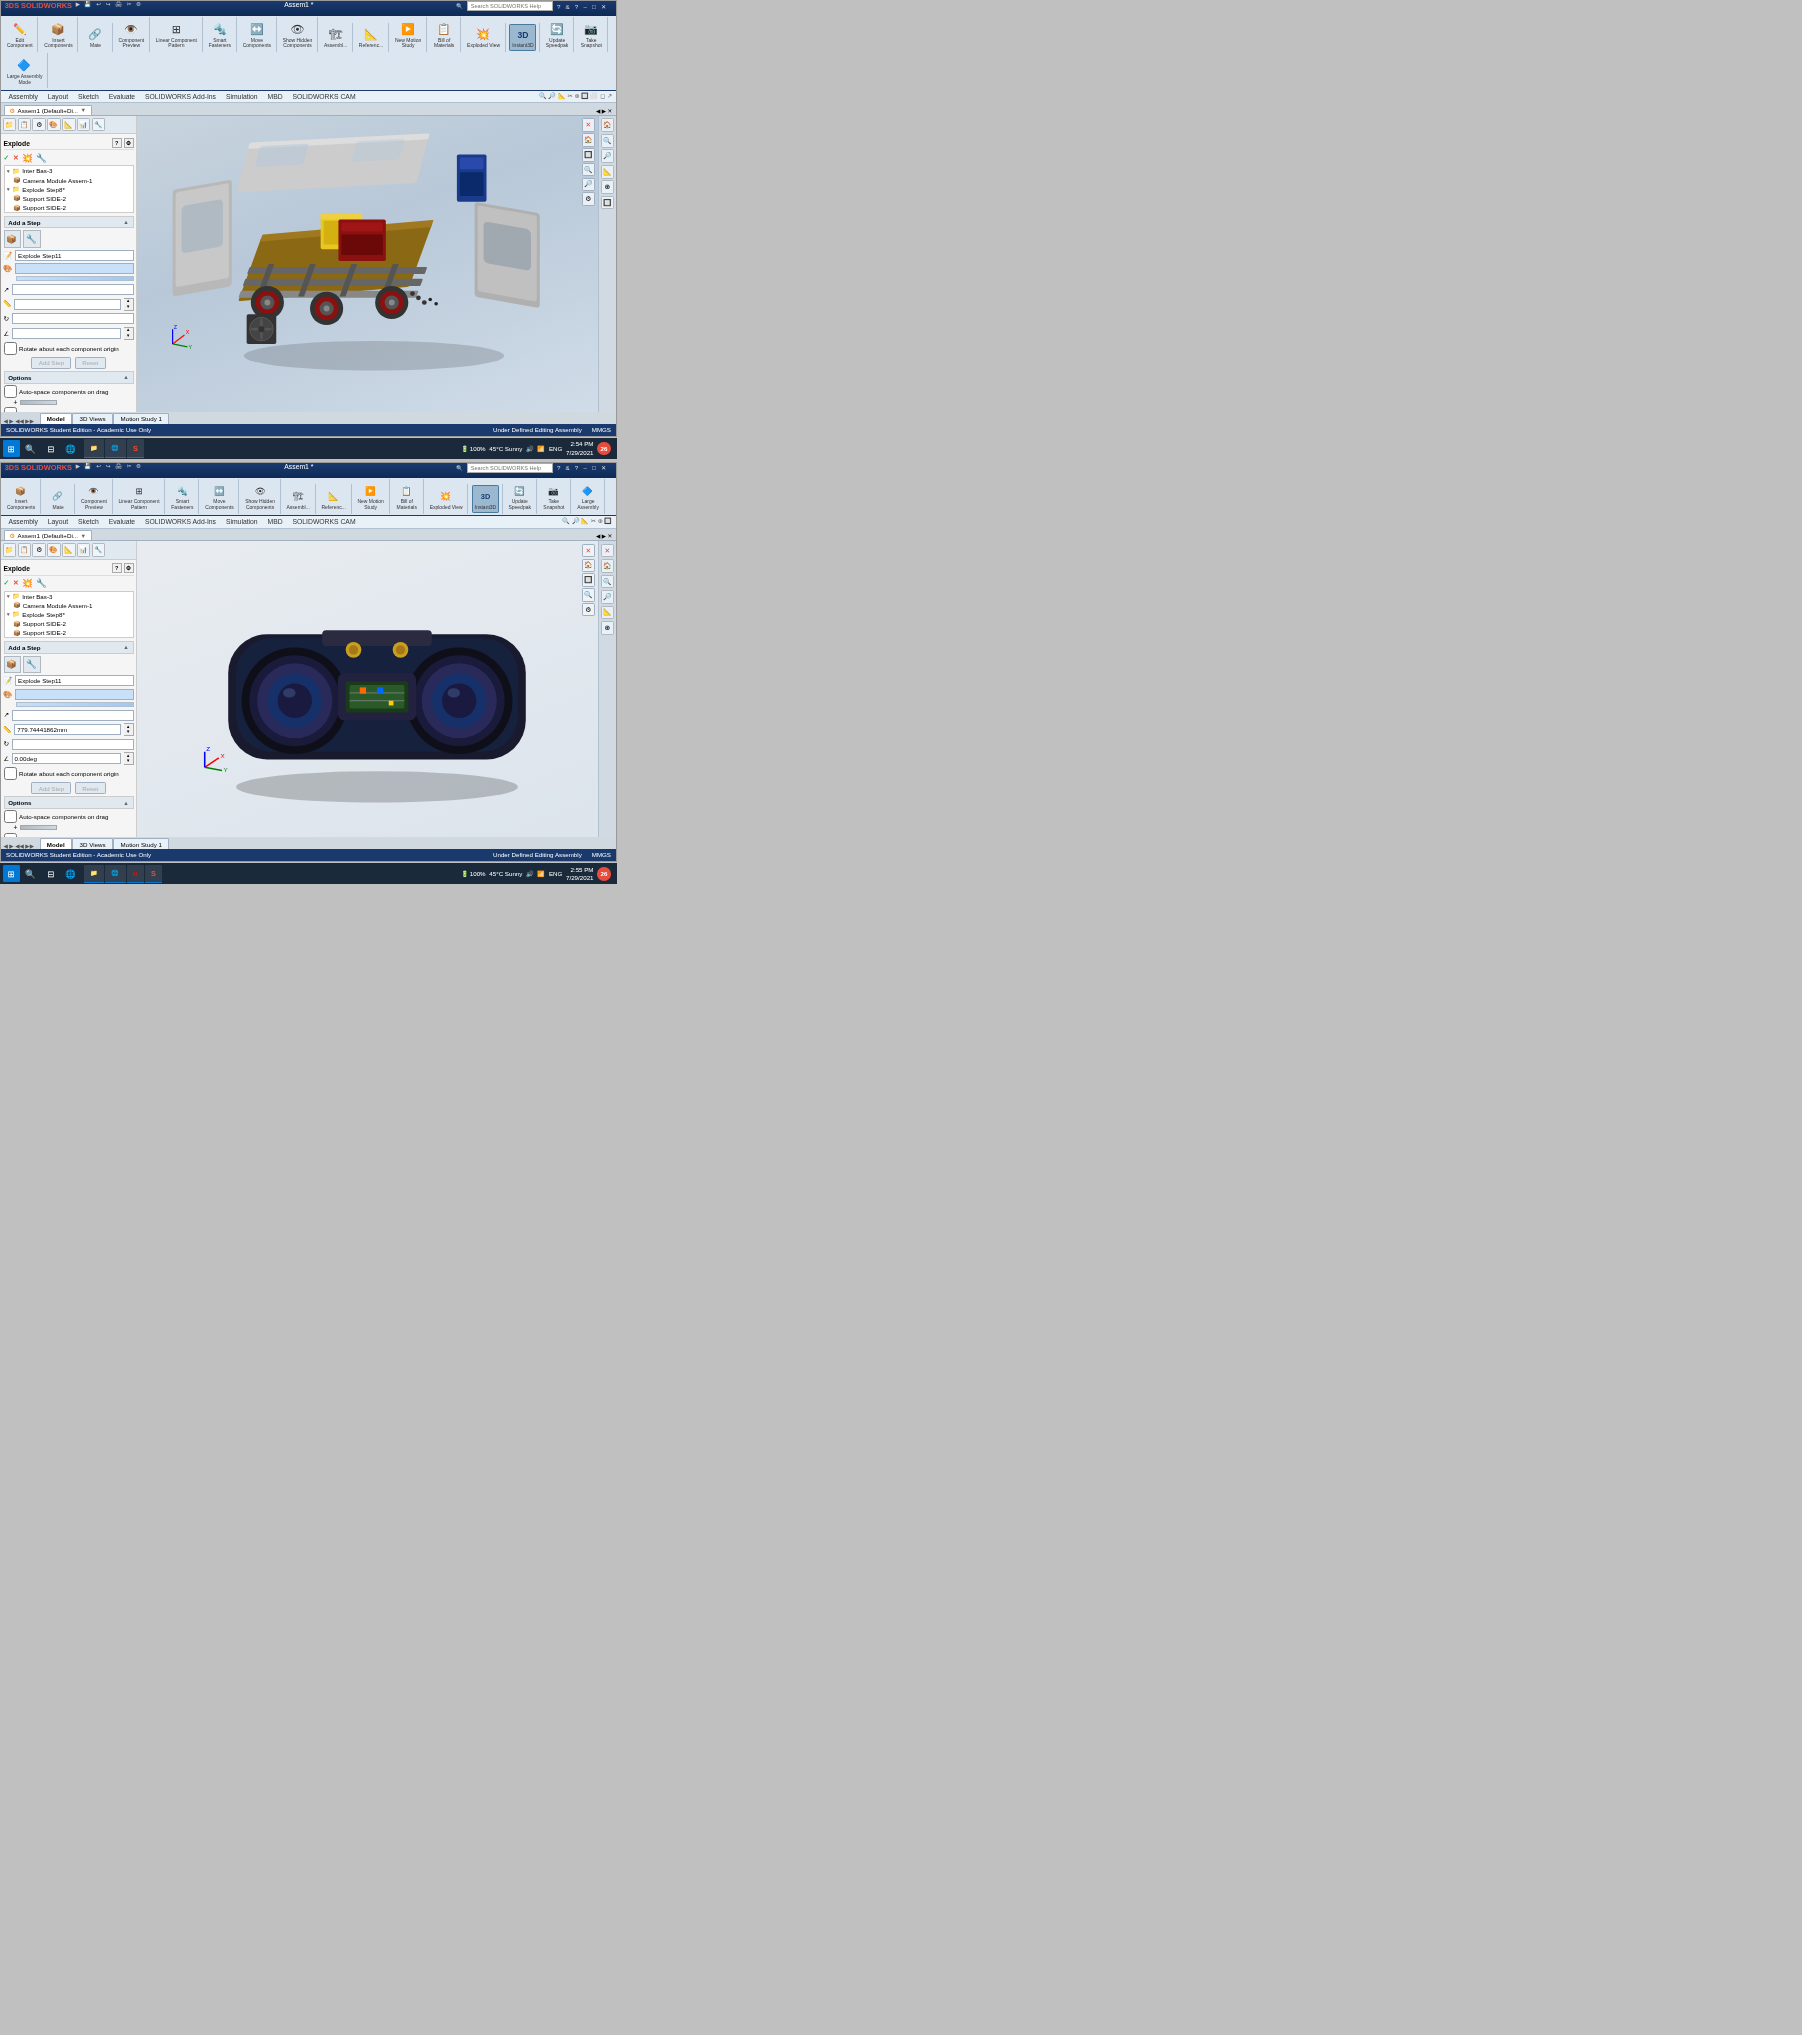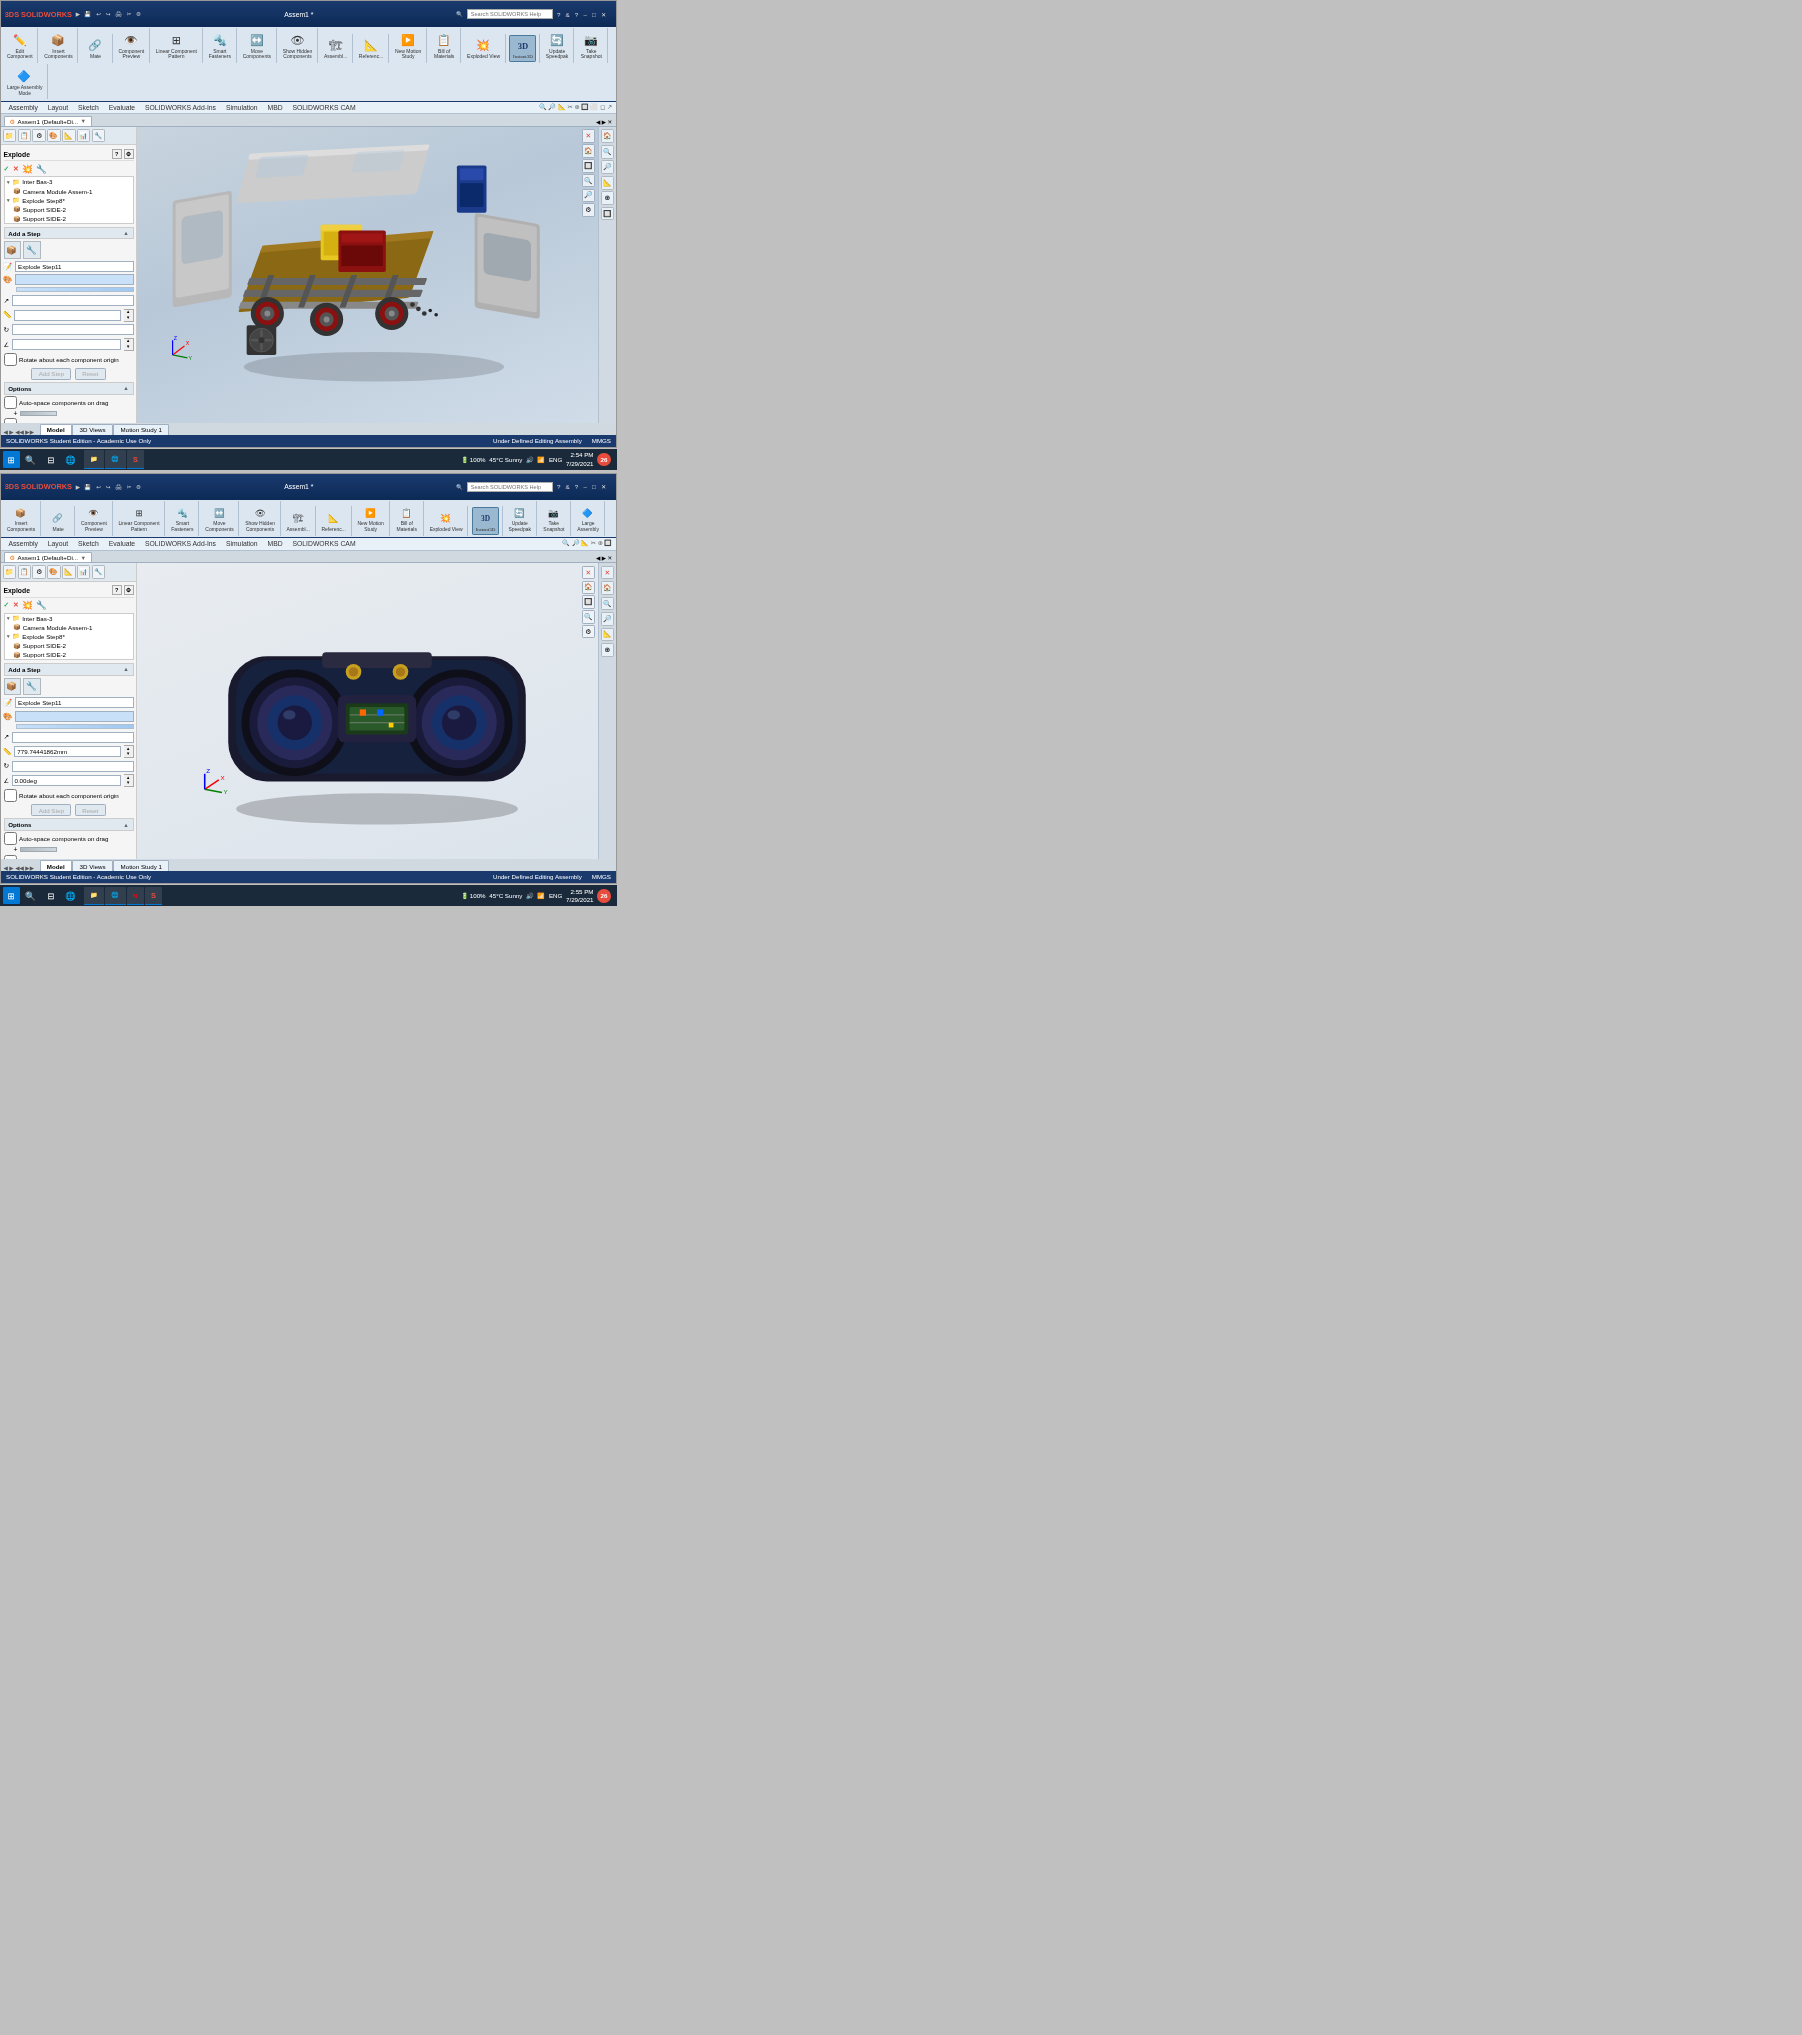--- a/index.html
+++ b/index.html
@@ -15,23 +15,23 @@
     .sw-window {
       background: #f0f0f0;
       border: 0.6px solid #999;
       margin-bottom: 1.2px;
     }
 
     
     .title-bar {
       background: linear-gradient(to bottom, #1a3a6e, #0d2a56);
       color: white;
-      height: 26px;
-      display: flex;
-      align-items: center;
+      height: 15px;
+      display: flex;
+      align-items: flex-start;
       padding: 0 3.7px;
       font-size: 6.8px;
     }
     .title-bar .sw-logo {
       color: #e74c3c;
       font-weight: bold;
       font-size: 7.4px;
       margin-right: 3.7px;
     }
     .title-bar .title-text {
@@ -456,21 +456,20 @@
 
     
     .sw-window-2 {
       margin-top: 2.5px;
     }
 
     
     .instant3d-active {
       background: #9ab8d0 !important;
       border: 1.2px solid #4a7a9b !important;
-      font-family: Liberation Serif, serif;
     }
 
     
     .collapse-arrow { color: #666; font-size: 5.6px; }
   </style>
 </head>
 <body>
 
 <div class="sw-window">
 

